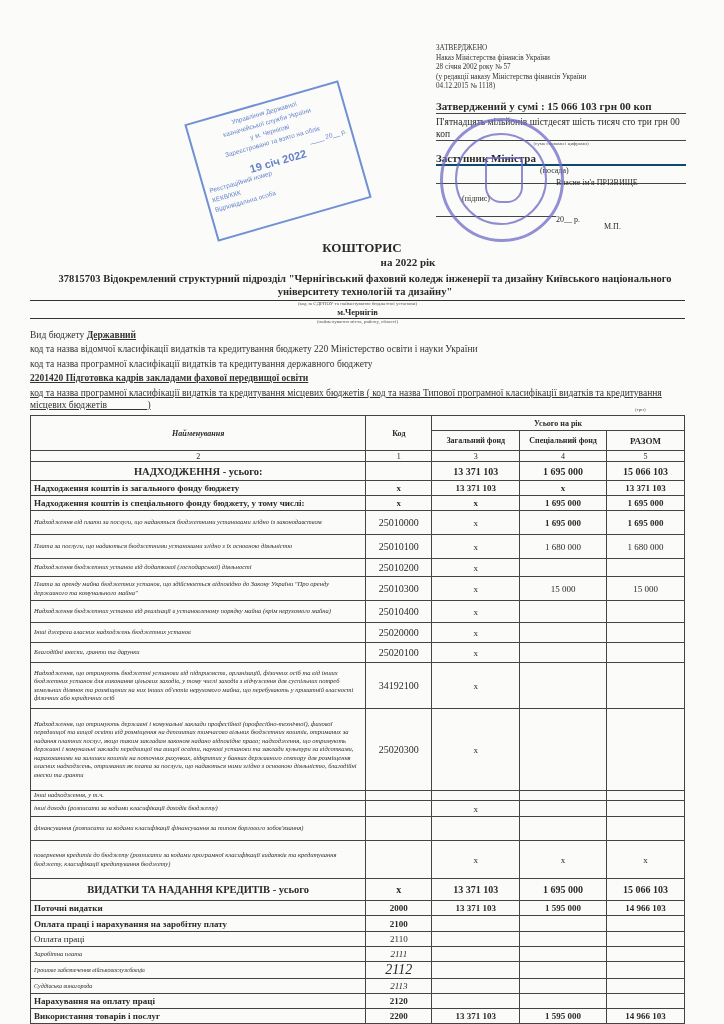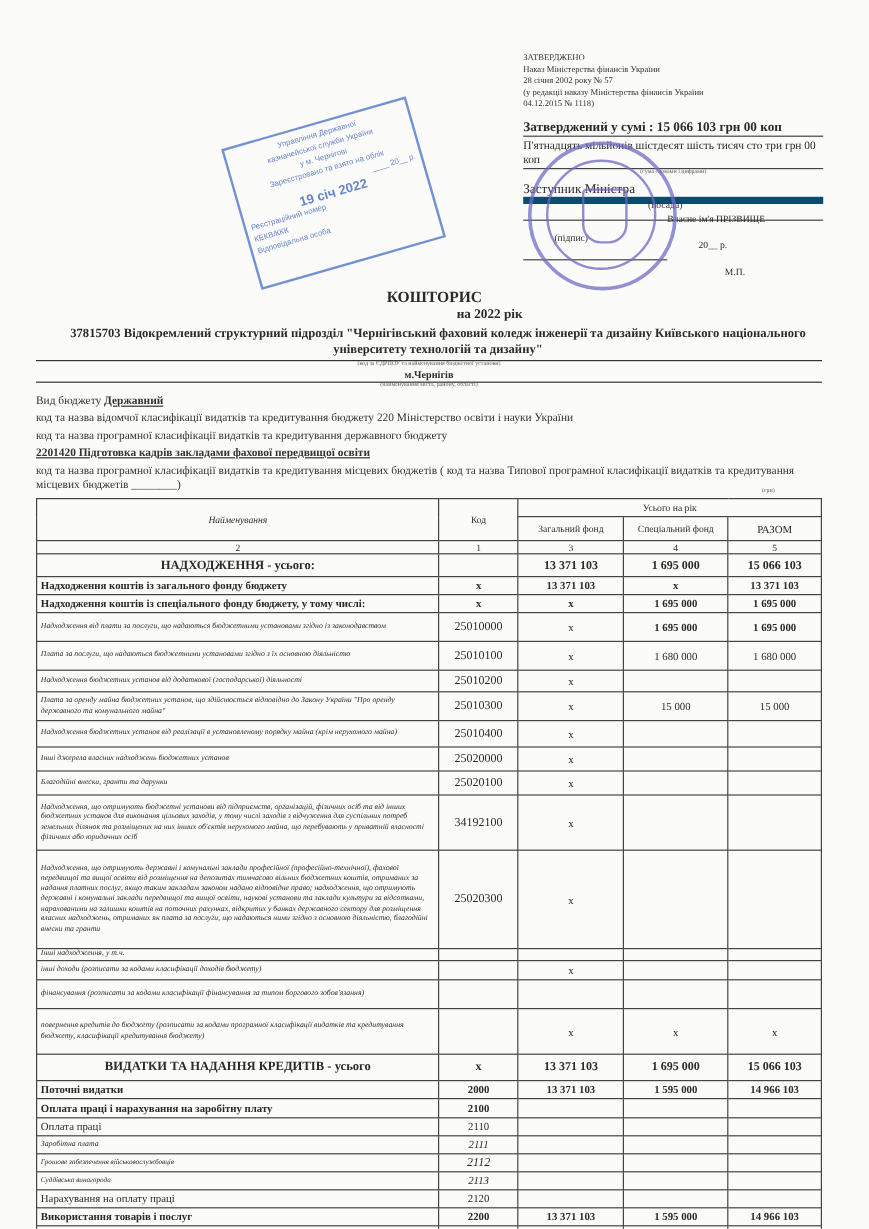--- a/index.html
+++ b/index.html
@@ -3,34 +3,34 @@
 <meta charset="utf-8">
 <style>
   html, body { margin:0; padding:0; }
   body { width:724px; height:1024px; background:#fbfbfa; position:relative; overflow:hidden;
          font-family:"Liberation Serif", serif; color:#2a2a2a; }
   .abs { position:absolute; }
   .approval { left:436px; top:44px; width:260px; font-size:7.2px; line-height:9.5px; color:#333; }
   .approved-sum { left:436px; top:100px; width:250px; font-size:11px; font-weight:bold; border-bottom:1px solid #444; padding-bottom:1px; }
   .sum-words { left:436px; top:116px; width:250px; font-size:9.5px; line-height:12px; border-bottom:1px solid #444; }
   .tiny { font-size:5px; color:#555; text-align:center; }
-  .deputy { left:436px; top:152px; width:250px; font-size:11px; font-weight:normal; border-bottom:6px solid #0c4a6e; }
+  .deputy { left:436px; top:152px; width:250px; font-size:11px; font-weight:bold; border-bottom:2px solid #0c4a6e; }
   .pos-label { left:540px; top:166px; font-size:8px; }
   .sign-line { left:436px; top:182px; width:250px; border-bottom:1px solid #444; height:1px; }
   .sign-label { left:462px; top:194px; font-size:8px; }
   .name-label { left:556px; top:178px; font-size:8px; }
-  .date-label { left:556px; top:200px; font-size:8px;margin-left:26px; }
+  .date-label { left:556px; top:215px; font-size:8px; }
   .mp-label { left:604px; top:222px; font-size:8px; }
   .title { left:0; width:724px; text-align:center; font-weight:bold; }
   .org { left:40px; width:650px; text-align:center; font-weight:bold; font-size:10.5px; line-height:13px; }
   .hr { border-bottom:1px solid #333; height:0; }
   .line-text { font-size:9.5px; color:#333; }
   table.est { position:absolute; left:30px; top:415px; width:655px; border-collapse:collapse; font-size:9px; }
   table.est td, table.est th { border:1px solid #444; padding:0 3px; vertical-align:middle; }
-  table.est th { font-weight:normal; font-size:8px; }
+  table.est th { font-weight:bold; font-size:8px; }
   .c { text-align:center; }
   .b { font-weight:bold; }
   .i { font-style:italic; }
   .small { font-size:6.5px; line-height:8.5px; }
   .stamp-blue { border:2px solid #5b7fcf; color:#4c6fc0; font-family:"Liberation Sans", sans-serif; }
   .stamp-round { border:3px solid #6f6bc6; border-radius:50%; color:#6c68c2; }
 </style>
 </head>
 <body>
 
@@ -79,21 +79,21 @@
 <div class="abs hr" style="left:30px;top:318px;width:655px;"></div>
 <div class="abs tiny" style="left:30px;top:319px;width:655px;">(найменування міста, району, області)</div>
 
 <div class="abs line-text" style="left:30px;top:330px;">
   <span>Вид бюджету</span>
   <span style="font-weight:bold;text-decoration:underline;">Державний</span>
 </div>
 <div class="abs line-text" style="left:30px;top:344px;text-align:right;">код та назва відомчої класифікації видатків та кредитування бюджету 220 Міністерство освіти і науки України</div>
 <div class="abs line-text" style="left:30px;top:359px;">код та назва програмної класифікації видатків та кредитування державного бюджету</div>
 <div class="abs line-text" style="left:30px;top:373px;font-weight:bold;text-decoration:underline;">2201420 Підготовка кадрів закладами фахової передвищої освіти</div>
-<div class="abs line-text" style="left:30px;top:387px;width:650px;line-height:12px;">код та назва програмної класифікації видатків та кредитування місцевих бюджетів ( код та назва Типової програмної класифікації видатків та кредитування місцевих бюджетів ________)</div>
+<div class="abs line-text" style="left:30px;top:387px;width:650px;line-height:12px;text-decoration:underline;">код та назва програмної класифікації видатків та кредитування місцевих бюджетів ( код та назва Типової програмної класифікації видатків та кредитування місцевих бюджетів ________)</div>
 <div class="abs tiny" style="left:635px;top:407px;">(грн)</div>
 
 <table class="est">
   <colgroup>
     <col style="width:336px">
       <col style="width:66px">
       <col style="width:88px">
       <col style="width:87px">
       <col style="width:78px">
   </colgroup>
@@ -259,33 +259,33 @@
       </tr>
       <tr style="height: 15px;">
         <td class="i small">Заробітна плата</td>
         <td class="c i">2111</td>
         <td class="c"></td>
         <td class="c"></td>
         <td class="c"></td>
       </tr>
       <tr style="height: 15px;">
         <td class="i" style="font-size: 6px;">Грошове забезпечення військовослужбовців</td>
-        <td class="c i" style="font-size: 10px;">2112</td>
+        <td class="c i" style="font-size: 14px;">2112</td>
         <td class="c"></td>
         <td class="c"></td>
         <td class="c"></td>
       </tr>
       <tr style="height: 15px;">
         <td class="i" style="font-size: 6px;">Суддівська винагорода</td>
         <td class="c i" style="font-size: 9px;">2113</td>
         <td class="c"></td>
         <td class="c"></td>
         <td class="c"></td>
       </tr>
-      <tr style="height: 15px;">
+      <tr style="height: 15px; font-weight: bold;">
         <td>Нарахування на оплату праці</td>
         <td class="c">2120</td>
         <td class="c"></td>
         <td class="c"></td>
         <td class="c"></td>
       </tr>
       <tr style="height: 15px;">
         <td class="b">Використання товарів і послуг</td>
         <td class="c b">2200</td>
         <td class="c b">13 371 103</td>

